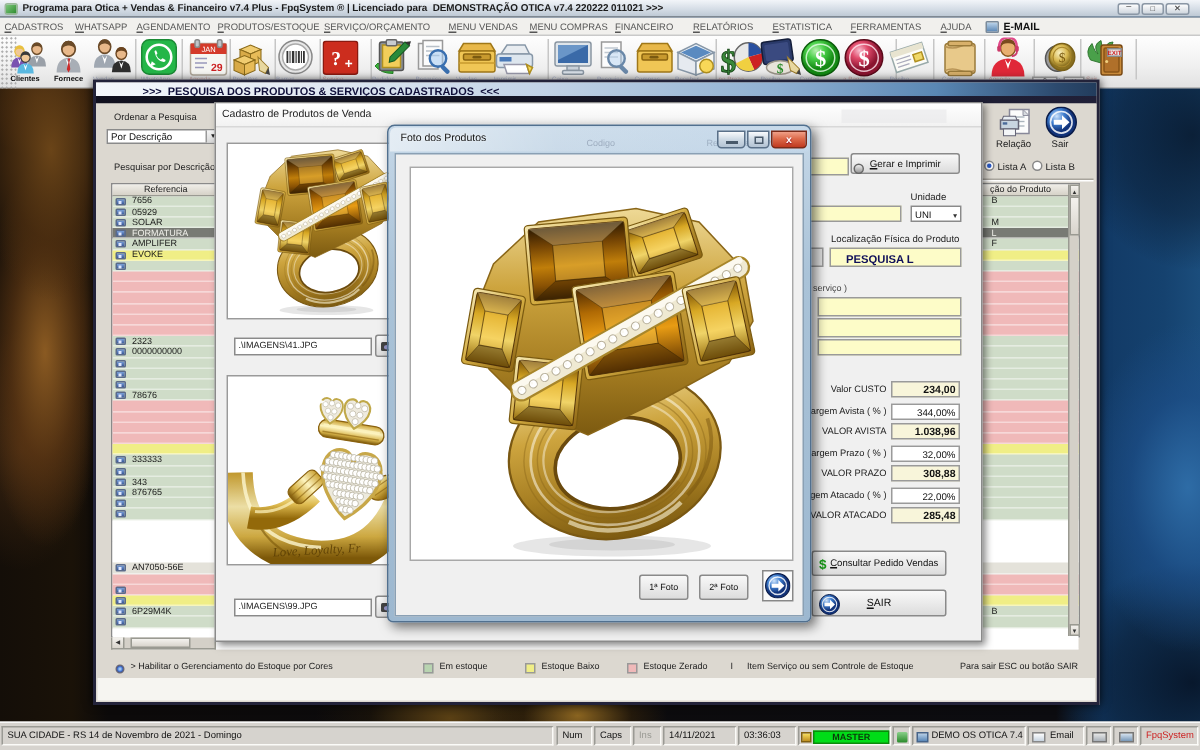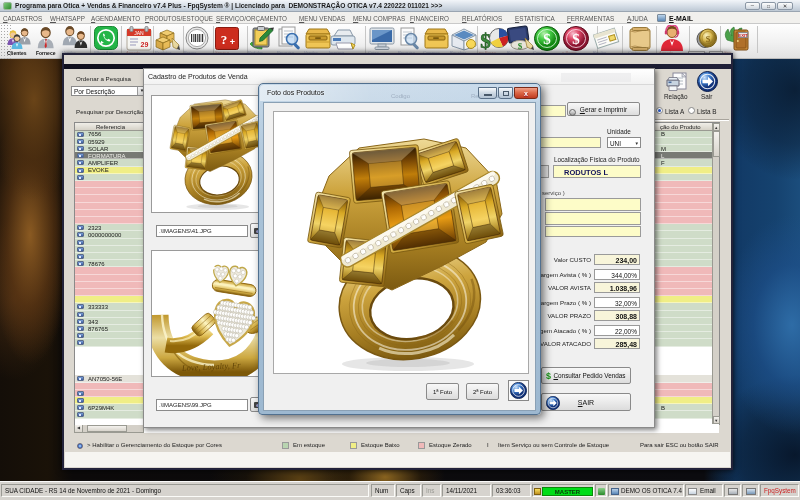--- a/index.html
+++ b/index.html
@@ -330,20 +330,23 @@
 <div class="ab" style="left:533px;top:50px;font-size:4.2px;color:#7a88b8;opacity:0.55;filter:blur(0.3px)">Contas</div>
 <div class="ab" style="left:562px;top:50px;font-size:4.2px;color:#b86a6a;opacity:0.55;filter:blur(0.3px)">a Pagar</div>
 <div class="ab" style="left:593px;top:50px;font-size:4.2px;color:#7a88b8;opacity:0.55;filter:blur(0.3px)">Recibo</div>
 <div class="ab" style="left:628px;top:50px;font-size:4.2px;color:#7a88b8;opacity:0.55;filter:blur(0.3px)">Cartas</div>
 <div class="ab" style="left:659px;top:50px;font-size:4.2px;color:#b86a6a;opacity:0.55;filter:blur(0.3px)">Agenda</div>
 <div class="ab" style="left:694px;top:50px;font-size:4.2px;color:#7a88b8;opacity:0.55;filter:blur(0.3px)">Moeda</div>
 <div class="ab" style="left:724px;top:50px;font-size:4.2px;color:#b86a6a;opacity:0.55;filter:blur(0.3px)">Sair</div>
 <div class="ab" style="left:688px;top:51px;width:17px;height:7px;background:linear-gradient(#fff,#e0e0e0);border:1px solid #aaa;font-size:5.5px;text-align:center;line-height:6px;color:#444">?</div>
 <div class="ab" style="left:709px;top:51px;width:14px;height:7px;background:linear-gradient(#fff,#e0e0e0);border:1px solid #aaa;font-size:5px;text-align:center;line-height:6px;color:#444">✕</div>
 <div class="win">
+<div class="ab" style="left:0;top:0;width:667px;height:8.5px;background:linear-gradient(90deg,#f4f7fb 0%,#e6ecf4 18%,#c2d3e6 45%,#8fb0d2 68%,#5a87b4 84%,#2c4a6e 96%,#223c5c 100%)">
+      <div class="ab" style="left:31px;top:0.8px;font-size:7.3px;font-weight:bold;color:#10103a;white-space:nowrap">&gt;&gt;&gt;&nbsp; PESQUISA DOS PRODUTOS &amp; SERVIÇOS CADASTRADOS &nbsp;&lt;&lt;&lt;</div>
+    </div>
 <div class="ab" style="left:0;top:8.5px;width:667px;height:5.5px;background:linear-gradient(90deg,#10101e,#181828 60%,#202038)"></div>
 <div class="ab" style="left:0;top:14px;width:667px;height:399px;background:#dcd8d0">
 <div class="lbl" style="left:12px;top:6px">Ordenar a Pesquisa</div>
 <div class="fld" style="left:7px;top:17px;width:76px;height:10px">
         <div class="ab" style="left:2px;top:1.2px;font-size:6.5px;color:#111">Por Descrição</div>
         <div class="ab" style="right:0;top:0;width:9px;height:8px;background:linear-gradient(#f4f4f4,#d8d8d8);border-left:1px solid #999;font-size:4.5px;text-align:center;line-height:8px;color:#222">▼</div>
       </div>
 <div class="lbl" style="left:12px;top:39px">Pesquisar por Descrição</div>
 <div class="ab" style="left:10px;top:53px;width:646px;height:303px;border:1px solid #8a8a8a;background:#fff">
 <div class="ab" style="left:0;top:0;width:100%;height:7.6px;background:linear-gradient(#f0eee8,#d6d2c8);border-bottom:1px solid #9a9a92">
@@ -901,21 +904,21 @@
 <div class="ab" style="left:395px;top:68px;width:62px;height:11px;background:#fdfcc8;border:1px solid #9a9a9a"></div>
 <div class="ab" style="left:393px;top:36px;width:29px;height:12px;background:#fdfcc8;border:1px solid #9a9a9a"></div>
 <div class="lbl" style="left:463px;top:59px;font-size:6.4px">Unidade</div>
 <div class="fld" style="left:463px;top:68px;width:34px;height:11px">
       <div class="ab" style="left:2px;top:2px;font-size:6.4px;color:#111">UNI</div>
       <div class="ab" style="right:1px;top:3px;font-size:4.5px;color:#333">▼</div>
     </div>
 <div class="lbl" style="left:410px;top:87px;font-size:6.4px">Localização Física do Produto</div>
 <div class="ab" style="left:394px;top:96px;width:11px;height:13px;background:#e0e0e0;border:1px solid #999"></div>
 <div class="ab" style="left:409px;top:96px;width:88px;height:13px;background:#fdfcc8;border:1px solid #9a9a9a">
-      <div class="ab" style="left:10px;top:2px;font-size:7.5px;font-weight:bold;color:#10105a">RODUTOS L</div>
+      <div class="ab" style="left:10px;top:2px;font-size:7.5px;font-weight:bold;color:#10105a">PESQUISA L</div>
     </div>
 <div class="lbl" style="left:393px;top:121px;font-size:6px;color:#444">e serviço )</div>
 <div class="ab" style="left:401px;top:129px;width:96px;height:13px;background:#fdfcc8;border:1px solid #9a9a9a"></div>
 <div class="ab" style="left:401px;top:143px;width:96px;height:13px;background:#fdfcc8;border:1px solid #9a9a9a"></div>
 <div class="ab" style="left:401px;top:157px;width:96px;height:11px;background:#fdfcc8;border:1px solid #9a9a9a"></div>
 <div class="ab" style="left:337px;top:187px;width:110px;text-align:right;font-size:6.2px;color:#222;white-space:nowrap">Valor CUSTO</div>
 <div class="ab" style="left:450px;top:185px;width:46px;height:11px;background:#f8f5da;border:1px solid #9a9a9a">
       <div class="ab" style="right:2px;top:1.5px;font-size:7px;font-weight:bold;color:#111">234,00</div>
     </div>
 <div class="ab" style="left:337px;top:202px;width:110px;text-align:right;font-size:6.2px;color:#222;white-space:nowrap">Margem Avista ( % )</div>

